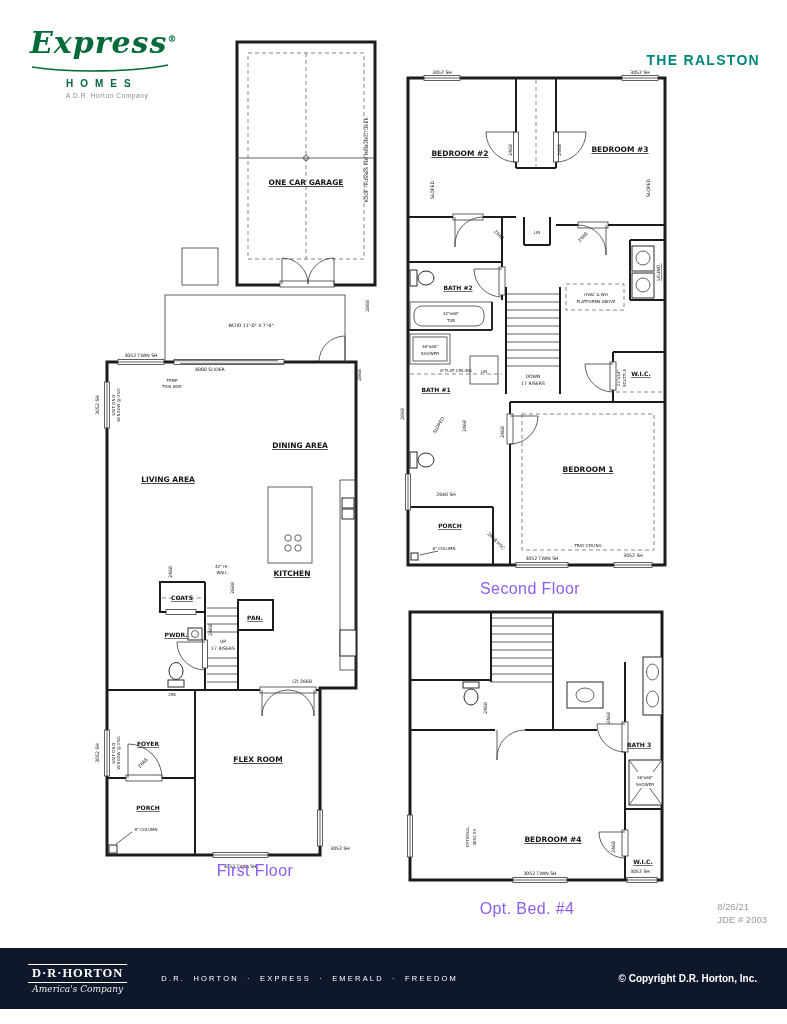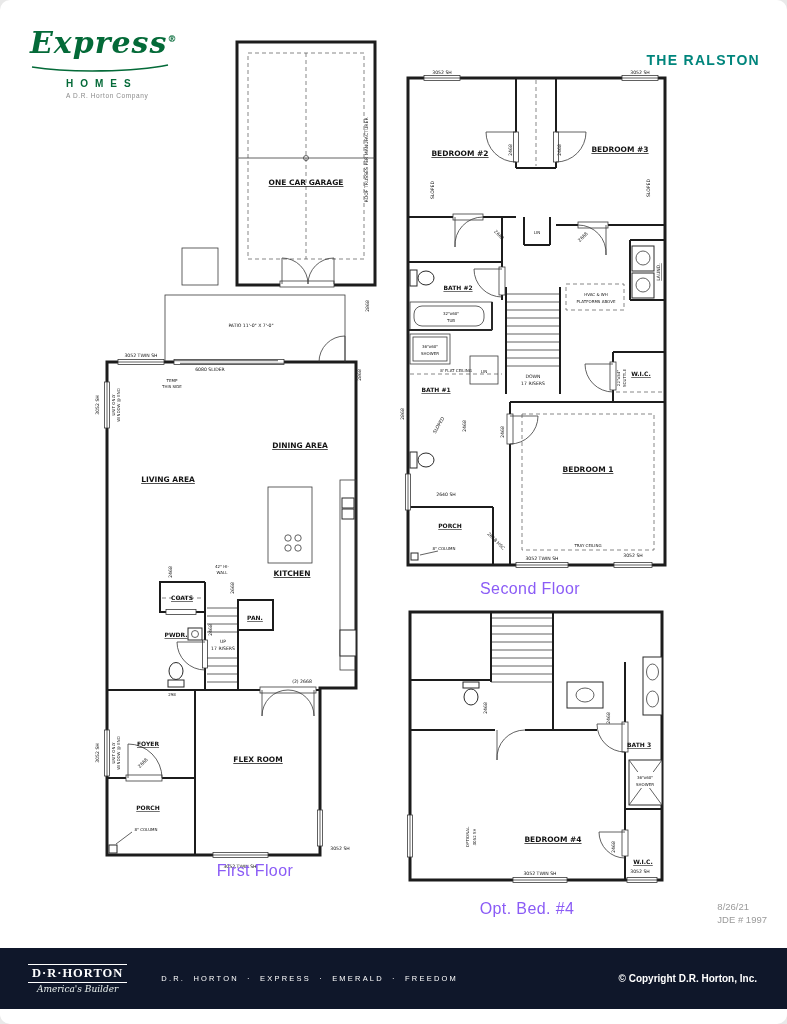--- a/index.html
+++ b/index.html
@@ -1,17 +1,17 @@
 <!DOCTYPE html>
 <html><head>
 <meta charset="utf-8">
 <style>
   html,body{margin:0;padding:0;background:#e9e9e9;}
   #page{position:relative;width:787px;height:1024px;background:#ffffff;overflow:hidden;
-        font-family:"Liberation Sans",sans-serif;border-radius:10px;}
+        font-family:"Liberation Sans",sans-serif;}
   
   #logo{position:absolute;left:30px;top:24px;width:180px;}
   #logo .script{font-family:"DejaVu Serif",serif;font-style:italic;font-weight:bold;
         font-size:30px;line-height:30px;color:#046A38;letter-spacing:1px;}
   #logo .script sup{font-size:9px;font-style:normal;}
   #logo .homes{font-size:10px;font-weight:bold;color:#046A38;letter-spacing:7px;margin:2px 0 0 36px;}
   #logo .tag{font-size:6.5px;color:#8a8a8a;letter-spacing:.6px;margin:3px 0 0 36px;}
   #plan-name{position:absolute;right:27px;top:52px;font-size:14px;font-weight:bold;
         letter-spacing:1.3px;color:#00857C;}
   
@@ -429,25 +429,25 @@
     <text class="t-dim" x="137" y="273">3052 TWIN SH</text>
     <text class="t-dim" x="237" y="271">3052 SH</text>
   </svg>
 
   <div class="caption" style="left:155px;top:862px;">First Floor</div>
   <div class="caption" style="left:430px;top:580px;">Second Floor</div>
   <div class="caption" style="left:427px;top:900px;">Opt. Bed. #4</div>
 
   <div id="meta">
     <div>8/26/21</div>
-    <div>JDE # 1997</div>
+    <div>JDE # 2003</div>
   </div>
 
   <div id="footer">
     <div id="dr-logo">
       <div class="dr1">D·R·HORTON</div>
-      <div class="dr2">America's Builder</div>
+      <div class="dr2">America's Company</div>
     </div>
     <div class="brands">D.R. HORTON · EXPRESS · EMERALD · FREEDOM</div>
     <div class="copyright">© Copyright D.R. Horton, Inc.</div>
   </div>
 
 </div>
 
 </body></html>

